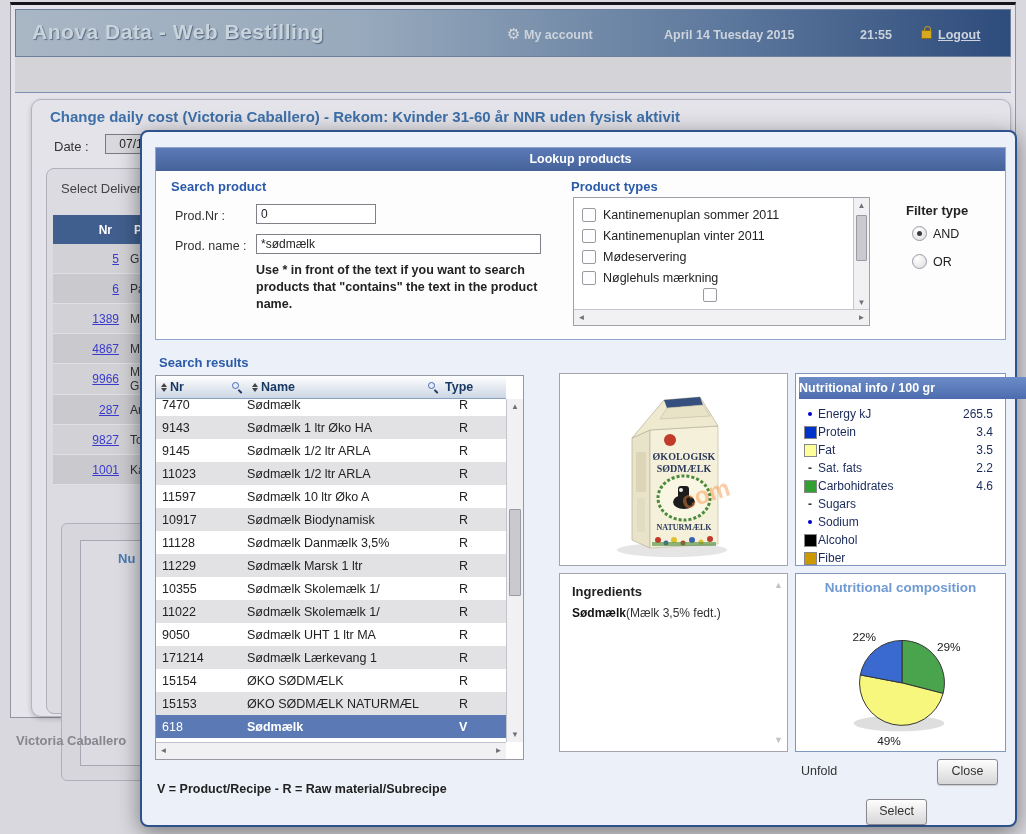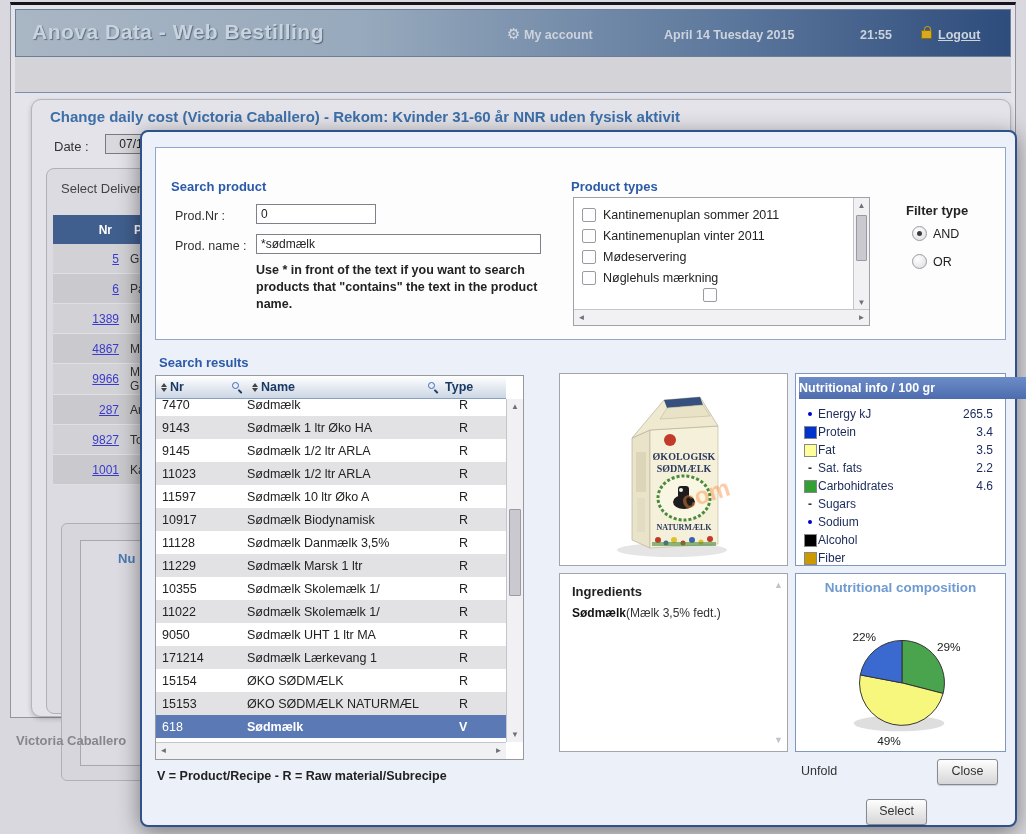--- a/index.html
+++ b/index.html
@@ -75,21 +75,21 @@
   .mag::after{content:"";position:absolute;left:7px;top:7px;width:5px;height:2px;background:#223a66;transform:rotate(45deg);transform-origin:0 0;border-radius:1px;}
   #res-body{left:0;top:23px;width:350px;height:339px;overflow:hidden;}
   .rrow{display:flex;height:23px;align-items:center;font-size:12.5px;color:#222;}
   .rrow:nth-child(odd){background:#fff;}
   .rrow:nth-child(even){background:#e2e2e4;}
   .rrow.sel{background:#5b79b4;color:#fff;}
   .rrow.sel .c-name,.rrow.sel .c-type{font-weight:bold;}
   .c-nr{width:91px;padding-left:6px;box-sizing:border-box;}
   .c-name{width:196px;box-sizing:border-box;}
   .c-type{width:63px;padding-left:16px;box-sizing:border-box;}
-  #legend-txt{left:15px;top:637px;font-size:12.5px;font-weight:bold;color:#222;}
+  #legend-txt{left:15px;top:650px;font-size:12.5px;font-weight:bold;color:#222;}
   
   #img-box{left:417px;top:241px;width:229px;height:193px;background:#fff;border:1px solid #a4a4ac;}
   #nut-box{left:653px;top:241px;width:211px;height:193px;background:#fff;border:1px solid #8098c0;}
   #nut-head{left:3px;top:3px;width:232px;height:22px;background:linear-gradient(#6c8cc8,#4c6cae);color:#fff;font-weight:bold;font-size:12.5px;text-align:left;line-height:22px;}
   .nrow{position:absolute;left:6px;width:197px;height:18px;display:flex;align-items:center;font-size:12px;color:#1a2a5a;}
   .bullet{width:16px;display:flex;justify-content:center;flex:0 0 auto;}
   .sq{width:11px;height:11px;border:1px solid #888;}
   .dot{width:4px;height:4px;border-radius:50%;}
   .dash{font-weight:bold;color:#333;}
   .nval{margin-left:auto;padding-right:6px;}
@@ -179,20 +179,21 @@
       </div>
     </div>
   </div>
 </div>
 
 <div id="user-name" class="a">Victoria Caballero</div>
 
 <div id="modal" class="a">
 
   <div id="topbox" class="a">
+    <div id="modal-titlebar" class="a">Lookup products</div>
 
     <div class="a heading" style="left:15px;top:31px;">Search product</div>
     <div class="a lbl" style="left:19px;top:61px;">Prod.Nr :</div>
     <input class="a inp" style="left: 100px; top: 56px; width: 120px; height: 20px;" value="0">
     <div class="a lbl" style="left:19px;top:91px;">Prod. name :</div>
     <input class="a inp" style="left: 100px; top: 86px; width: 285px; height: 20px;" value="*sødmælk">
     <div id="help-text" class="a">Use * in front of the text if you want to search products that "contains" the text in the product name.</div>
 
     <div class="a heading" style="left:415px;top:31px;">Product types</div>
     <div id="typelist" class="a">

